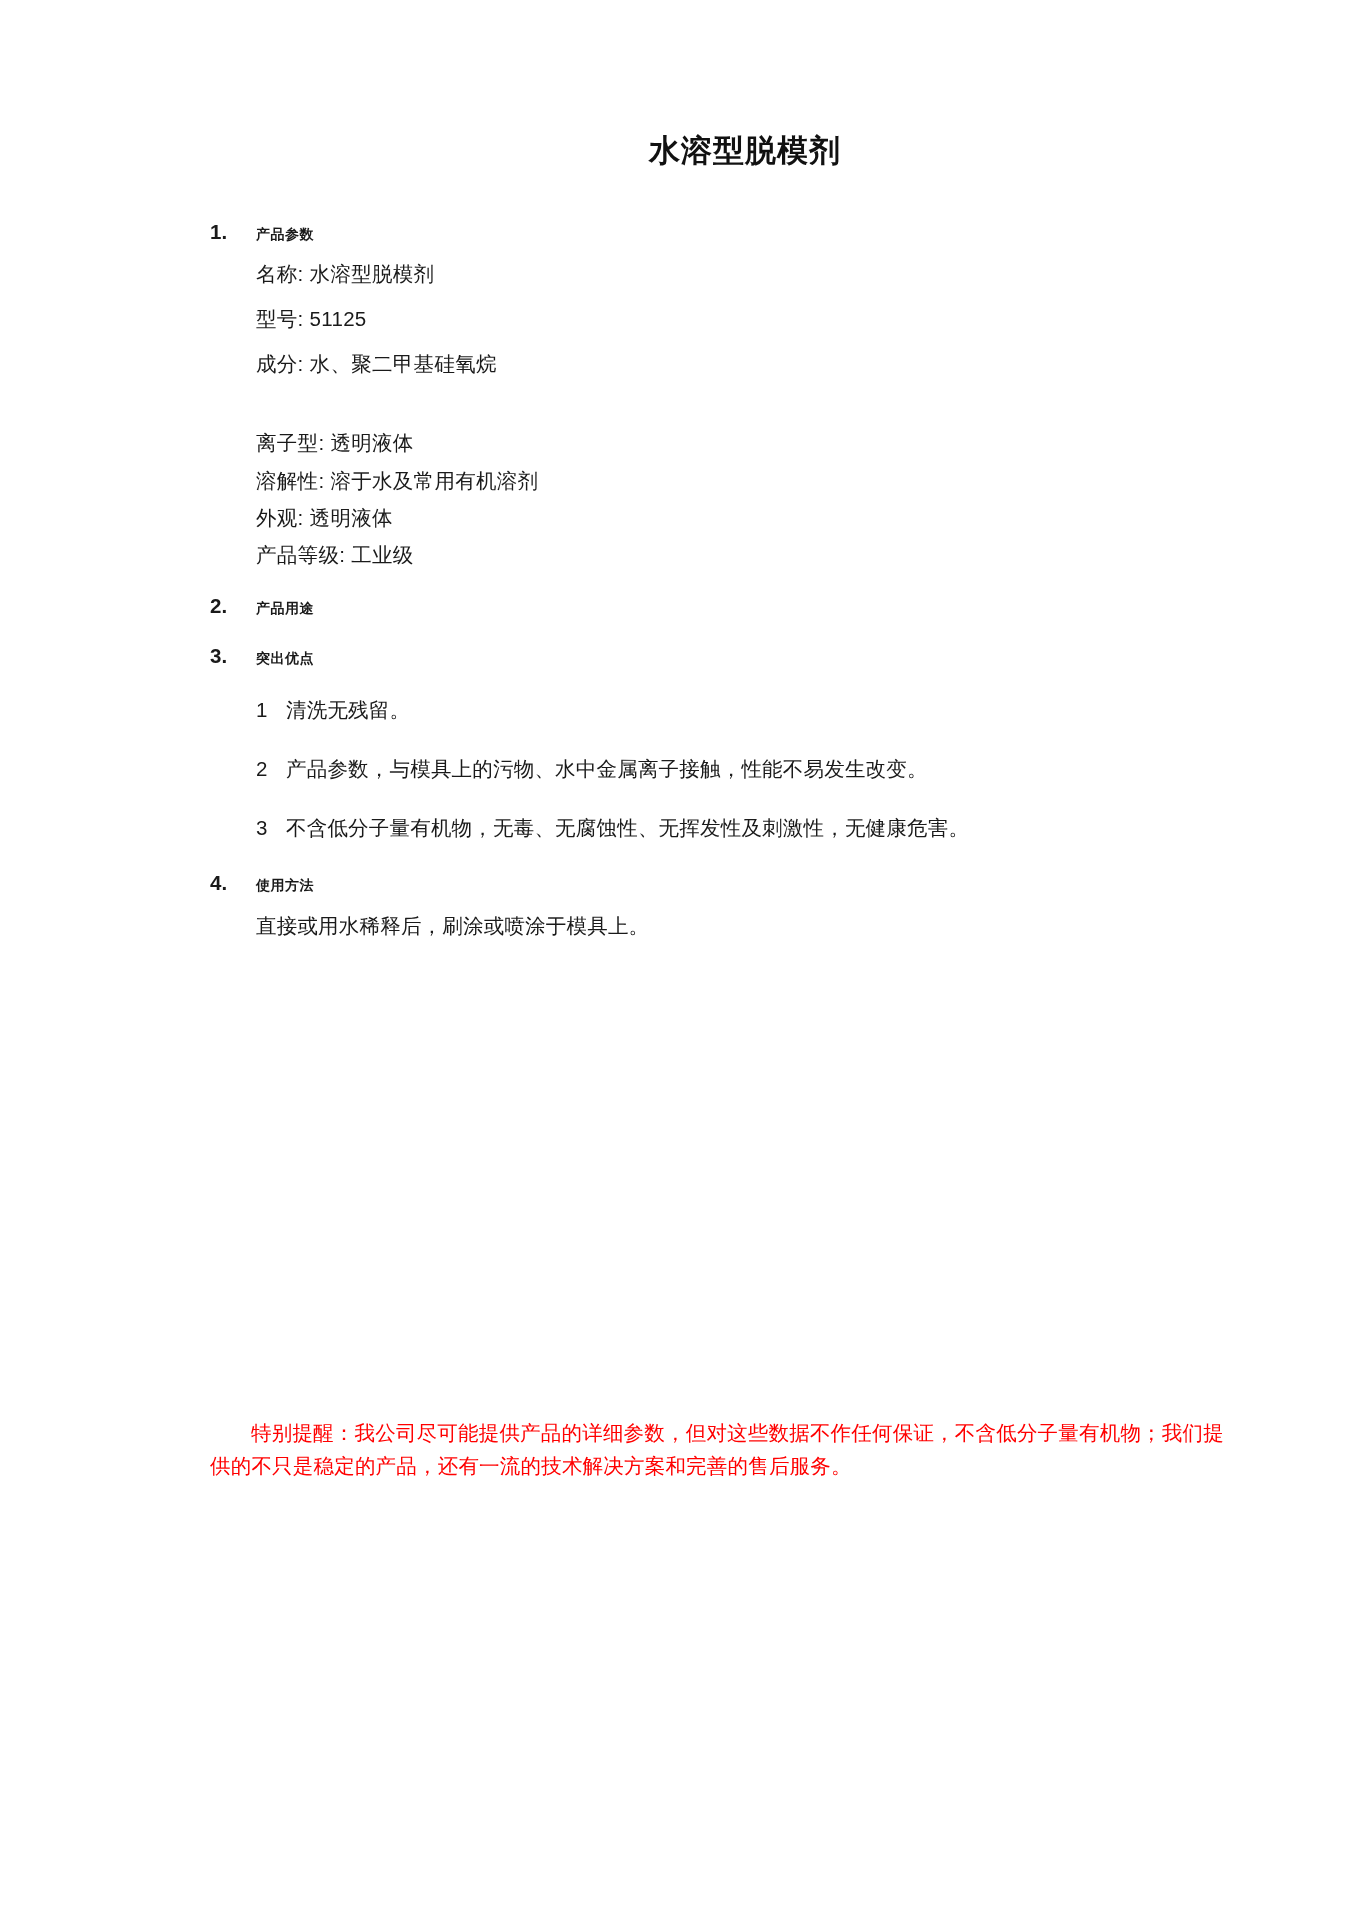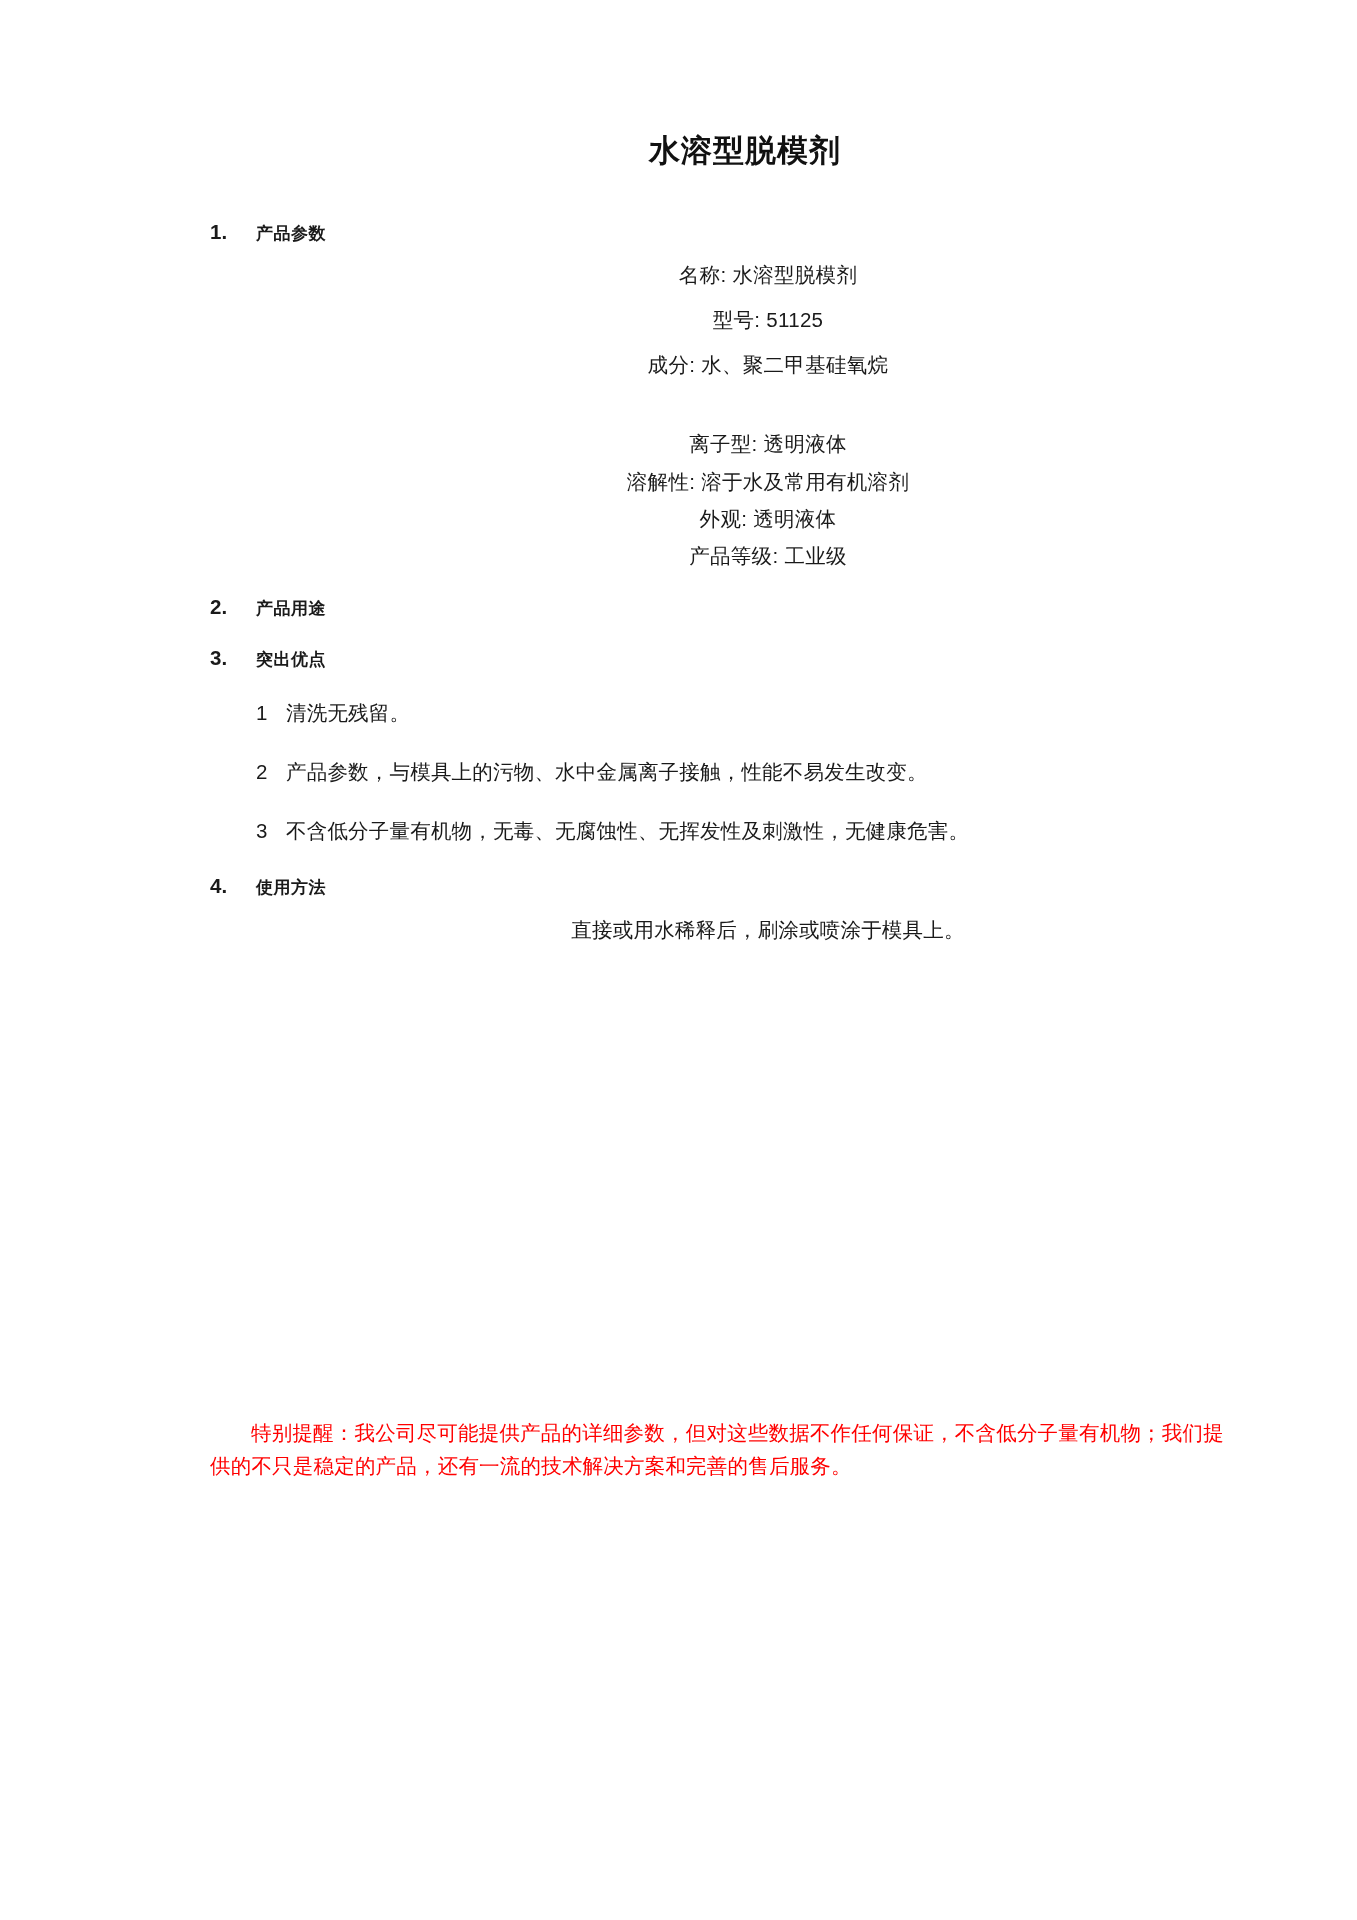--- a/index.html
+++ b/index.html
@@ -42,26 +42,25 @@
     margin: 0 0 14px 0;
   }
   .section-num {
     width: 46px;
     flex: 0 0 46px;
     font-weight: bold;
     font-size: 20.5px;
   }
   .section-title {
     font-weight: bold;
-    font-size: 17px;
+    font-size: 14px;
     letter-spacing: 0.5px;
   }
   .indent {
     padding-left: 46px;
-    text-align: center;
   }
   .param-line {
     font-size: 20.5px;
     line-height: 1.52;
     margin: 0 0 14px 0;
     letter-spacing: 0.3px;
   }
   .param-line.tight {
     margin: 0 0 2px 0;
     line-height: 1.72;

